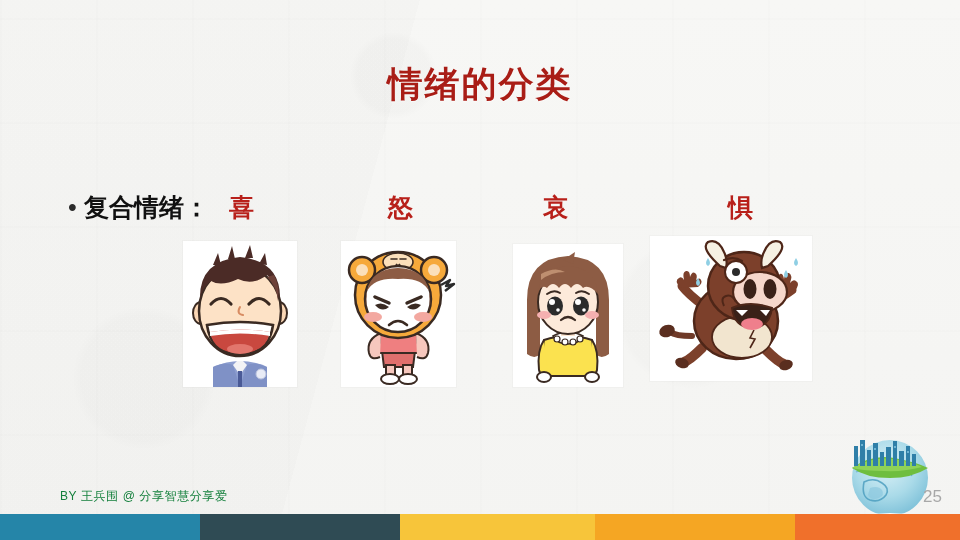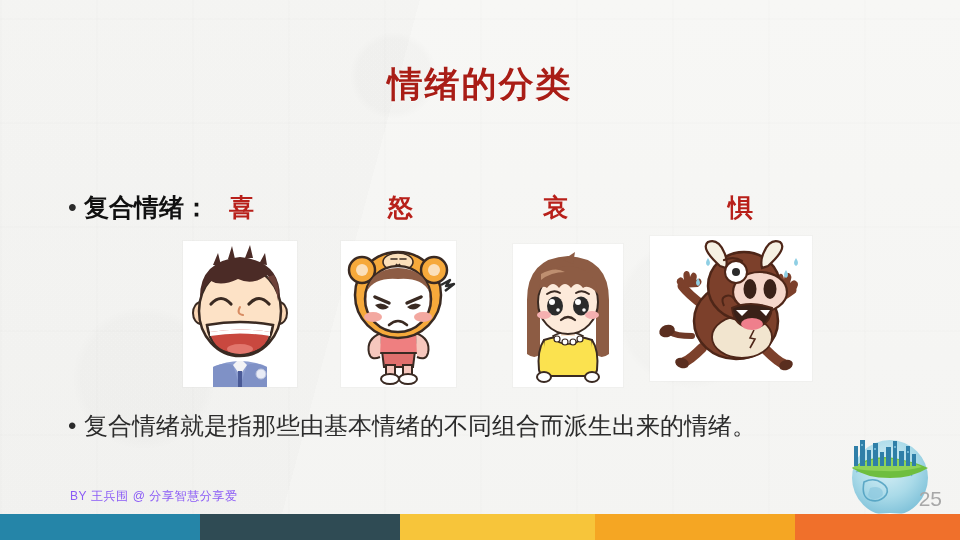--- a/index.html
+++ b/index.html
@@ -115,31 +115,31 @@
   .card.c0 { left: 183px; top: 241px; width: 114px; height: 146px; }
   .card.c1 { left: 341px; top: 241px; width: 115px; height: 146px; }
   .card.c2 { left: 513px; top: 244px; width: 110px; height: 143px; }
   .card.c3 { left: 650px; top: 236px; width: 162px; height: 145px; }
 
   .art { position: absolute; inset: 0; }
 
   
   .byline {
     position: absolute;
-    left: 70px;
+    left: 60px;
     top: 488px;
     font-size: 12px;
-    color: #8b5cf6;
+    color: #15803d;
     letter-spacing: 0.6px;
   }
   .pagenum {
     position: absolute;
     right: 18px;
     top: 487px;
-    font-size: 21px;
+    font-size: 17px;
     color: #a8a8a8;
   }
 
   
   .globe {
     position: absolute;
     right: 14px;
     bottom: 6px;
     width: 112px;
     height: 96px;
@@ -344,23 +344,20 @@
       <path d="M110 74 L116 80 L120 74 Z" fill="#ffffff"></path>
       <ellipse cx="102" cy="88" rx="11" ry="6" fill="#ef7f8c"></ellipse>
 
       <path d="M58 22 q4 6 0 8 q-4 -2 0 -8 z" fill="#8fcfe4"></path>
       <path d="M48 42 q4 6 0 8 q-4 -2 0 -8 z" fill="#8fcfe4"></path>
       <path d="M136 34 q4 6 0 8 q-4 -2 0 -8 z" fill="#8fcfe4"></path>
       <path d="M146 22 q4 6 0 8 q-4 -2 0 -8 z" fill="#8fcfe4"></path>
     </svg>
   </div>
 
-  <div class="bullet-3">
-    <span class="dot">•</span><span>复合情绪就是指那些由基本情绪的不同组合而派生出来的情绪。</span>
-  </div>
 
   <div class="byline">BY  王兵围 @ 分享智慧分享爱</div>
 
   <svg class="globe" viewBox="0 0 112 96">
     <defs>
       <radialGradient id="gwater" cx="45%" cy="35%" r="72%">
         <stop offset="0%" stop-color="#d9f0f7"></stop>
         <stop offset="55%" stop-color="#a6d9e8"></stop>
         <stop offset="100%" stop-color="#6fb9d4"></stop>
       </radialGradient>

